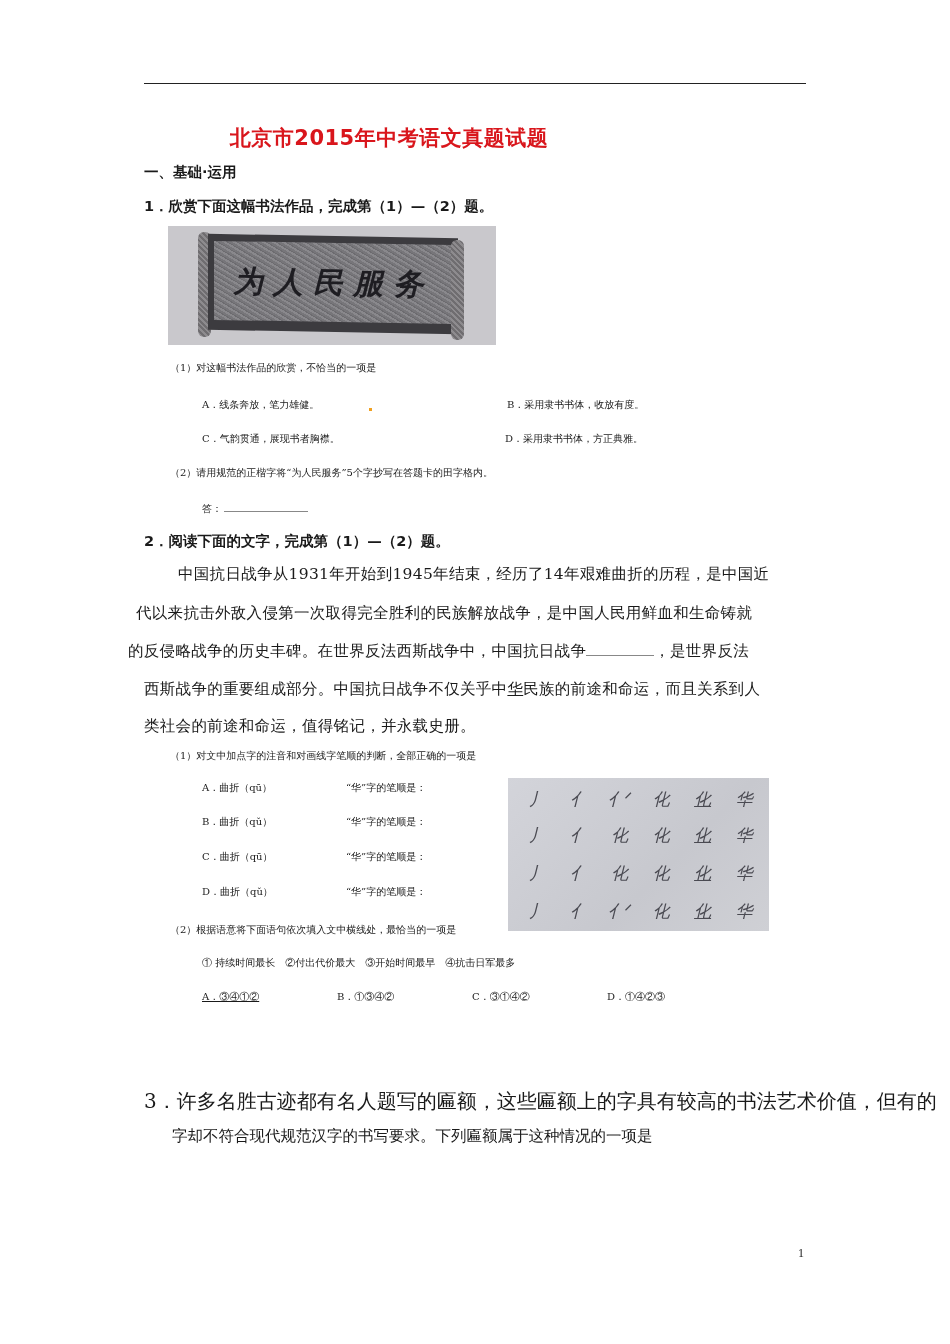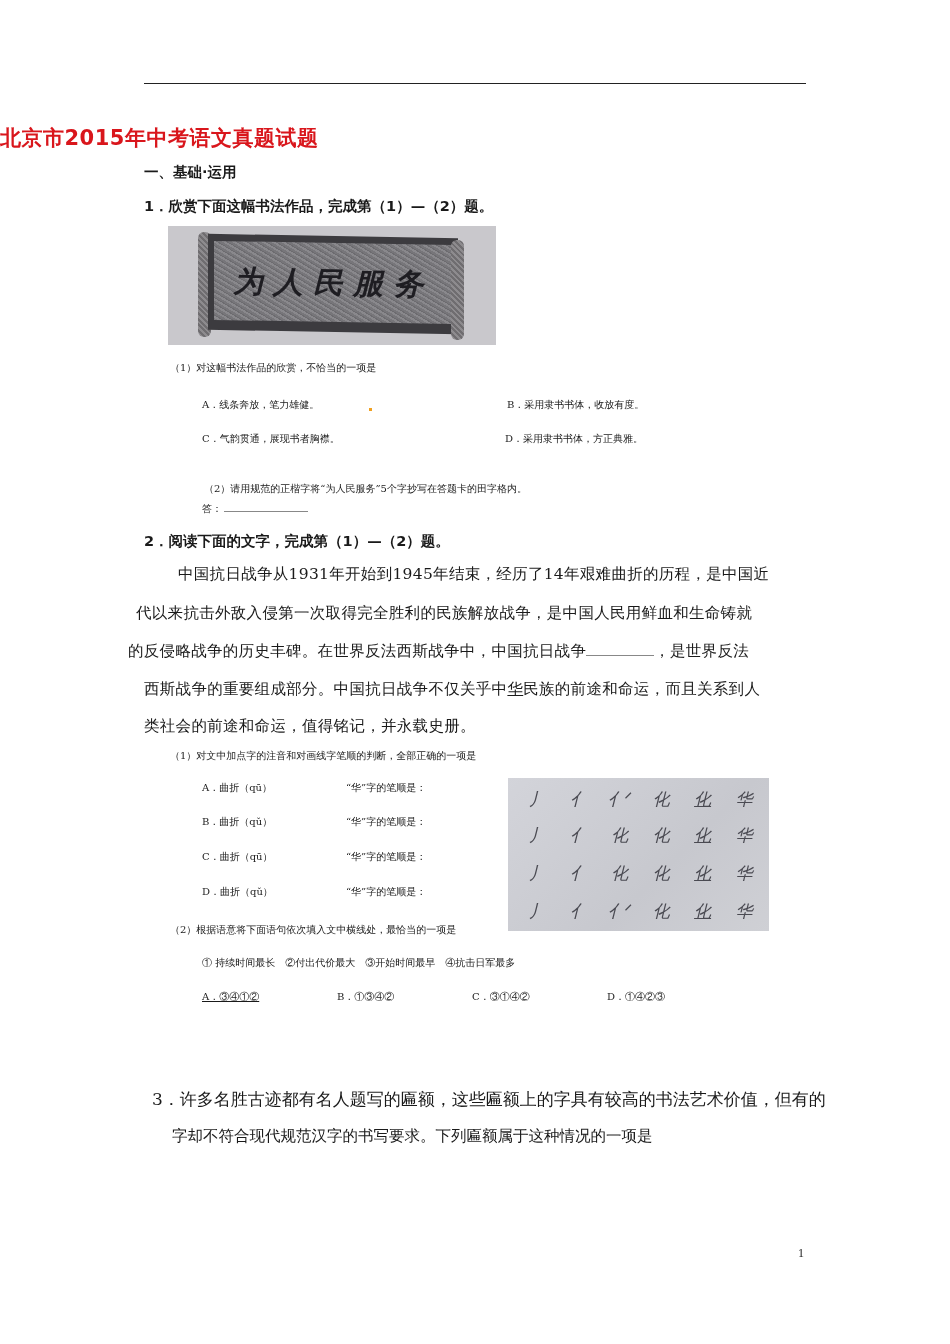--- a/index.html
+++ b/index.html
@@ -7,21 +7,21 @@
       width: 950px; height: 1344px; position: relative; overflow: hidden;
       font-family: "DejaVu Serif", "Liberation Serif", serif;
       color: #1a1a1a;
     }
     .abs { position: absolute; }
     .header-rule {
       left: 144px; top: 83px; width: 662px; height: 0;
       border-top: 1.5px solid #222;
     }
     .title {
-      left: 0; width: 778px; top: 124px; 
+      left: 0; width: 778px; top: 124px; text-align: center;
       font-family: "DejaVu Sans", "Liberation Sans", sans-serif;
       font-weight: bold; font-size: 21px; color: #d9161c; letter-spacing: 0.5px;
     }
     .bold-line {
       font-family: "DejaVu Sans", "Liberation Sans", sans-serif;
       font-weight: bold; font-size: 14.5px; white-space: nowrap;
     }
     .line { font-size: 10px; white-space: nowrap; }
     .para { font-size: 15.5px; white-space: nowrap; letter-spacing: 0.3px; }
     .blank {
@@ -99,21 +99,21 @@
   </div>
   <div class="scroll-roll-r"></div>
 </div>
 
 <div class="abs line" style="left:170px; top:361px;">（1）对这幅书法作品的欣赏，不恰当的一项是</div>
 <div class="abs line" style="left:202px; top:398px;">A．线条奔放，笔力雄健。</div>
 <div class="abs orange-dot"></div>
 <div class="abs line" style="left:507px; top:398px;">B．采用隶书书体，收放有度。</div>
 <div class="abs line" style="left:202px; top:432px;">C．气韵贯通，展现书者胸襟。</div>
 <div class="abs line" style="left:505px; top:432px;">D．采用隶书书体，方正典雅。</div>
-<div class="abs line" style="left:170px; top:482px;margin-left:34px;">（2）请用规范的正楷字将“为人民服务”5个字抄写在答题卡的田字格内。</div>
+<div class="abs line" style="left:170px; top:466px;">（2）请用规范的正楷字将“为人民服务”5个字抄写在答题卡的田字格内。</div>
 <div class="abs line" style="left:202px; top:499px;">
   <span>答：</span><span class="answer-blank"></span>
 </div>
 
 <div class="abs bold-line" style="left:144px; top:532px;">2．阅读下面的文字，完成第（1）—（2）题。</div>
 
 <div class="abs para" style="left:178px; top:564px;">中国抗日战争从1931年开始到1945年结束，经历了14年艰难曲折的历程，是中国近</div>
 <div class="abs para" style="left:136px; top:603px;">代以来抗击外敌入侵第一次取得完全胜利的民族解放战争，是中国人民用鲜血和生命铸就</div>
 <div class="abs para" style="left:128px; top:641px;">
   <span>的反侵略战争的历史丰碑。在世界反法西斯战争中，中国抗日战争</span><span class="blank"></span><span>，是世界反法</span>
@@ -169,16 +169,16 @@
   </div>
 </div>
 
 <div class="abs line" style="left:170px; top:923px;">（2）根据语意将下面语句依次填入文中横线处，最恰当的一项是</div>
 <div class="abs line" style="left:202px; top:956px;">① 持续时间最长　②付出代价最大　③开始时间最早　④抗击日军最多</div>
 <div class="abs line" style="left:202px; top:990px;text-decoration:underline;">A．③④①②</div>
 <div class="abs line" style="left:337px; top:990px;">B．①③④②</div>
 <div class="abs line" style="left:472px; top:990px;">C．③①④②</div>
 <div class="abs line" style="left:607px; top:990px;">D．①④②③</div>
 
-<div class="abs line" style="left:152px; top:1088px; font-size:17px;text-align:center;">3．许多名胜古迹都有名人题写的匾额，这些匾额上的字具有较高的书法艺术价值，但有的</div>
+<div class="abs line" style="left:144px; top:1088px; font-size:20px;text-align:center;">3．许多名胜古迹都有名人题写的匾额，这些匾额上的字具有较高的书法艺术价值，但有的</div>
 <div class="abs line" style="left:172px; top:1126px; font-size:15.5px;">字却不符合现代规范汉字的书写要求。下列匾额属于这种情况的一项是</div>
 
 <div class="abs page-num">1</div>
 
 </body></html>

